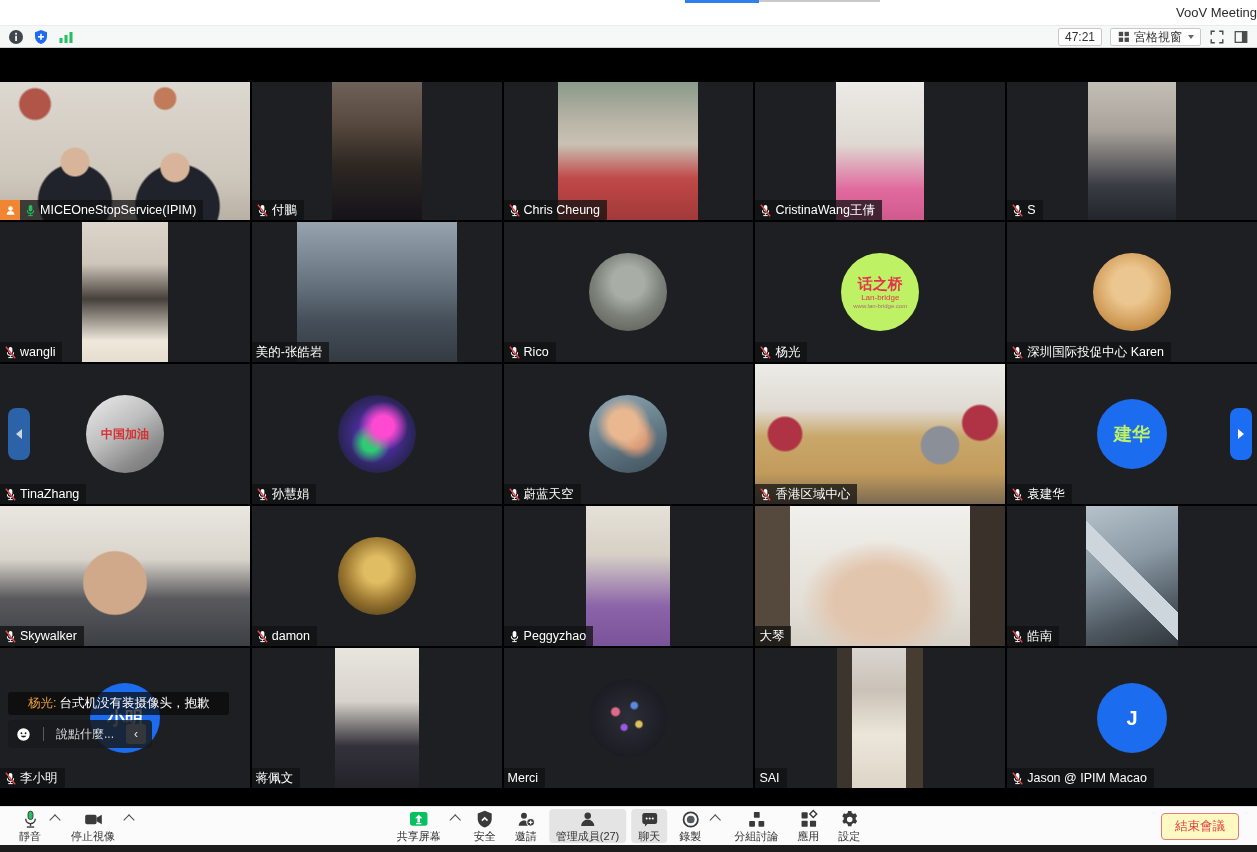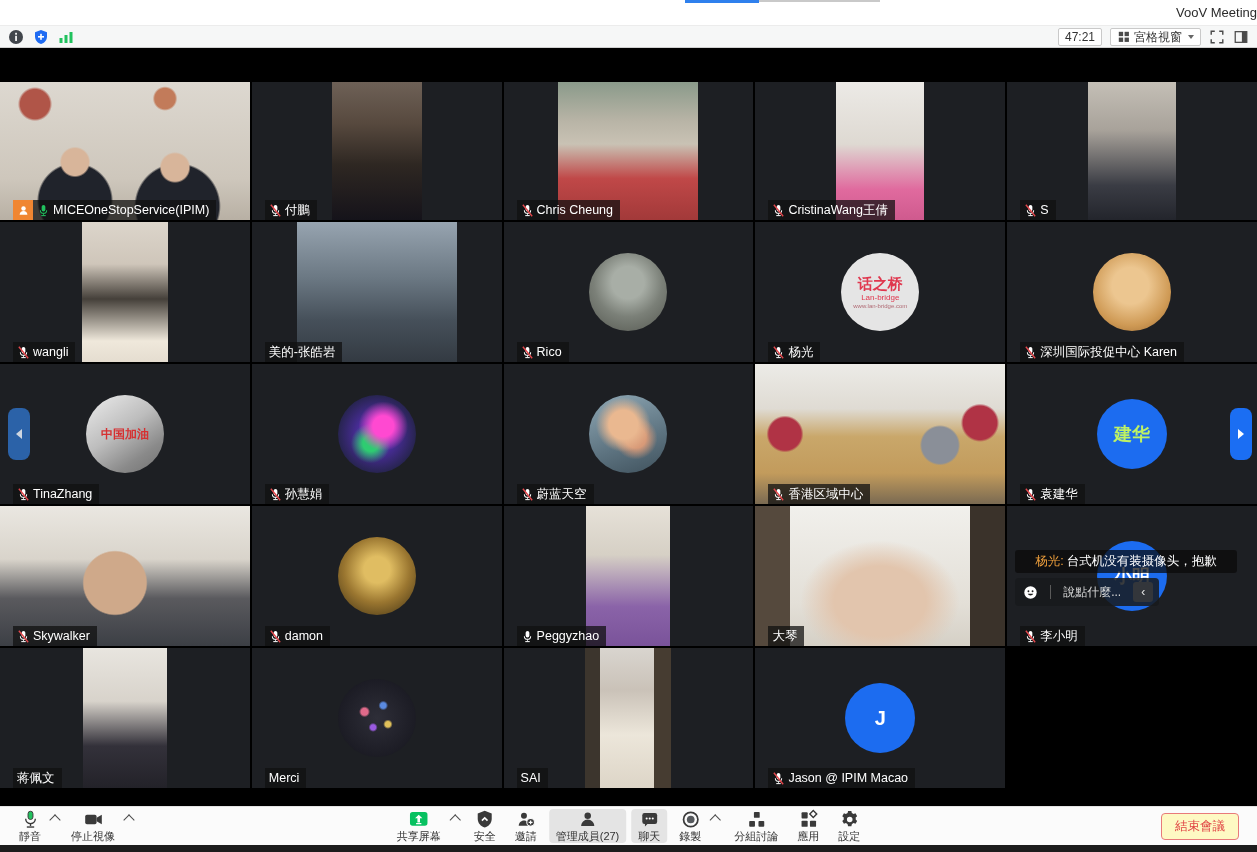--- a/index.html
+++ b/index.html
@@ -25,21 +25,21 @@
   .stage{height:758px;background:#000;position:relative;flex:none;}
   .grid{position:absolute;left:0;top:34px;width:1257px;height:706px;display:grid;grid-template-columns:repeat(5,1fr);grid-template-rows:138px 140px 140px 140px 140px;gap:2px;background:#000;}
   .tile{position:relative;background:#1d1f23;overflow:hidden;}
   .tile.active{box-shadow:inset 0 0 0 1px #58c05e;}
   .vid{position:absolute;}
   .vid.full{inset:0;}
   .vid.portrait{top:0;bottom:0;left:50%;transform:translateX(-50%);}
   .avatar{position:absolute;left:50%;top:50%;transform:translate(-50%,-50%);border-radius:50%;display:flex;flex-direction:column;align-items:center;justify-content:center;text-align:center;}
   .avatar .av-main{font-weight:bold;}
   .avatar .av-sub{line-height:1.1;}
-  .nlabel{position:absolute;left:13px;bottom:0;display:flex;align-items:center;gap:3px;background:rgba(16,16,16,.74);color:#fff;font-size:12.5px;line-height:16px;padding:2px 7px 2px 4px;max-width:calc(100% - 6px);white-space:nowrap;z-index:3;}
+  .nlabel{position:absolute;left:0;bottom:0;display:flex;align-items:center;gap:3px;background:rgba(16,16,16,.74);color:#fff;font-size:12.5px;line-height:16px;padding:2px 7px 2px 4px;max-width:calc(100% - 6px);white-space:nowrap;z-index:3;}
   .nlabel .pname{overflow:hidden;text-overflow:ellipsis;}
   .hostbadge{display:flex;align-items:center;justify-content:center;background:#f08632;width:20px;height:20px;margin:-2px 1px -2px -4px;flex:none;}
   .mic{width:13px;height:13px;flex:none;}
 
   
   .chatwrap{position:absolute;left:8px;top:44px;z-index:5;display:flex;flex-direction:column;align-items:flex-start;gap:5px;}
   .chatmsg{background:rgba(10,10,10,.72);border-radius:3px;padding:3px 20px;font-size:12.5px;color:#fff;white-space:nowrap;}
   .chatmsg .sender{color:#f0a03c;margin-right:3px;}
   .quickbar{display:flex;align-items:center;gap:12px;background:rgba(24,26,28,.85);border-radius:4px;padding:4px 6px 4px 8px;}
   .quickbar .divider{width:1px;height:14px;background:#5a5a5a;}
@@ -278,21 +278,21 @@
               <rect x="5" y="1" width="4" height="7" rx="2" fill="#ffffff"></rect>
               <path d="M3.6 6.6a3.4 3.4 0 0 0 6.8 0" stroke="#ffffff" stroke-width="1.1" fill="none"></path>
               <line x1="7" y1="10.2" x2="7" y2="11.6" stroke="#ffffff" stroke-width="1.1"></line>
               <line x1="4.6" y1="12.5" x2="9.4" y2="12.5" stroke="#ffffff" stroke-width="1.1"></line>
               <line x1="2" y1="0.8" x2="12" y2="13.2" stroke="#e5484d" stroke-width="1.5"></line>
             </svg>
             <span class="pname">Rico</span>
           </div>
         </div>
         <div class="tile">
-          <div class="avatar" style="width:78px;height:78px;background:#e5e5e5">
+          <div class="avatar" style="width:78px;height:78px;background:#bef264">
             <span class="av-main" style="color:#e0374e;font-size:15px">话之桥</span>
             <span class="av-sub" style="color:#e0374e;font-size:8px">Lan-bridge</span>
             <span class="av-sub" style="color:#b06a74;font-size:6px">www.lan-bridge.com</span>
           </div>
           <div class="nlabel">
             <svg class="mic" viewBox="0 0 14 14">
               <rect x="5" y="1" width="4" height="7" rx="2" fill="#ffffff"></rect>
               <path d="M3.6 6.6a3.4 3.4 0 0 0 6.8 0" stroke="#ffffff" stroke-width="1.1" fill="none"></path>
               <line x1="7" y1="10.2" x2="7" y2="11.6" stroke="#ffffff" stroke-width="1.1"></line>
               <line x1="4.6" y1="12.5" x2="9.4" y2="12.5" stroke="#ffffff" stroke-width="1.1"></line>
@@ -418,20 +418,33 @@
               <line x1="7" y1="10.2" x2="7" y2="11.6" stroke="#ffffff" stroke-width="1.1"></line>
               <line x1="4.6" y1="12.5" x2="9.4" y2="12.5" stroke="#ffffff" stroke-width="1.1"></line>
             </svg>
             <span class="pname">Peggyzhao</span>
           </div>
         </div>
         <div class="tile">
           <div class="vid full" style="background:linear-gradient(90deg, #55493d 0%, #55493d 14%, rgba(0,0,0,0) 14%, rgba(0,0,0,0) 86%, #3a322a 86%, #3a322a 100%), radial-gradient(ellipse at 50% 68%, #e2c5ad 0%, #e2c5ad 26%, rgba(0,0,0,0) 45%), linear-gradient(180deg, #f1f0ec 0%, #e3dfd7 70%, #d5d0c6 100%)"></div>
           <div class="nlabel">
             <span class="pname">大琴</span>
+          </div>
+        </div>
+        <div class="tile">
+          <div class="vid portrait" style="width:92px;background:linear-gradient(45deg, rgba(0,0,0,0) 0%, rgba(0,0,0,0) 42%, #cdd6dc 42%, #cdd6dc 54%, rgba(0,0,0,0) 54%), linear-gradient(160deg, #b5c2cb 0%, #8b9aa5 40%, #4e5861 75%, #31373d 100%)"></div>
+          <div class="nlabel">
+            <svg class="mic" viewBox="0 0 14 14">
+              <rect x="5" y="1" width="4" height="7" rx="2" fill="#ffffff"></rect>
+              <path d="M3.6 6.6a3.4 3.4 0 0 0 6.8 0" stroke="#ffffff" stroke-width="1.1" fill="none"></path>
+              <line x1="7" y1="10.2" x2="7" y2="11.6" stroke="#ffffff" stroke-width="1.1"></line>
+              <line x1="4.6" y1="12.5" x2="9.4" y2="12.5" stroke="#ffffff" stroke-width="1.1"></line>
+              <line x1="2" y1="0.8" x2="12" y2="13.2" stroke="#e5484d" stroke-width="1.5"></line>
+            </svg>
+            <span class="pname">皓南</span>
           </div>
         </div>
         <div class="tile">
           <div class="avatar" style="width:70px;height:70px;background:#1c6cf0">
             <span class="av-main" style="color:#ffffff;font-size:18px">小明</span>
           </div>
           <div class="chatwrap">
             <div class="chatmsg"><span class="sender">杨光:</span><span>台式机没有装摄像头，抱歉</span></div>
             <div class="quickbar">
               <svg width="15" height="15" viewBox="0 0 16 16">

